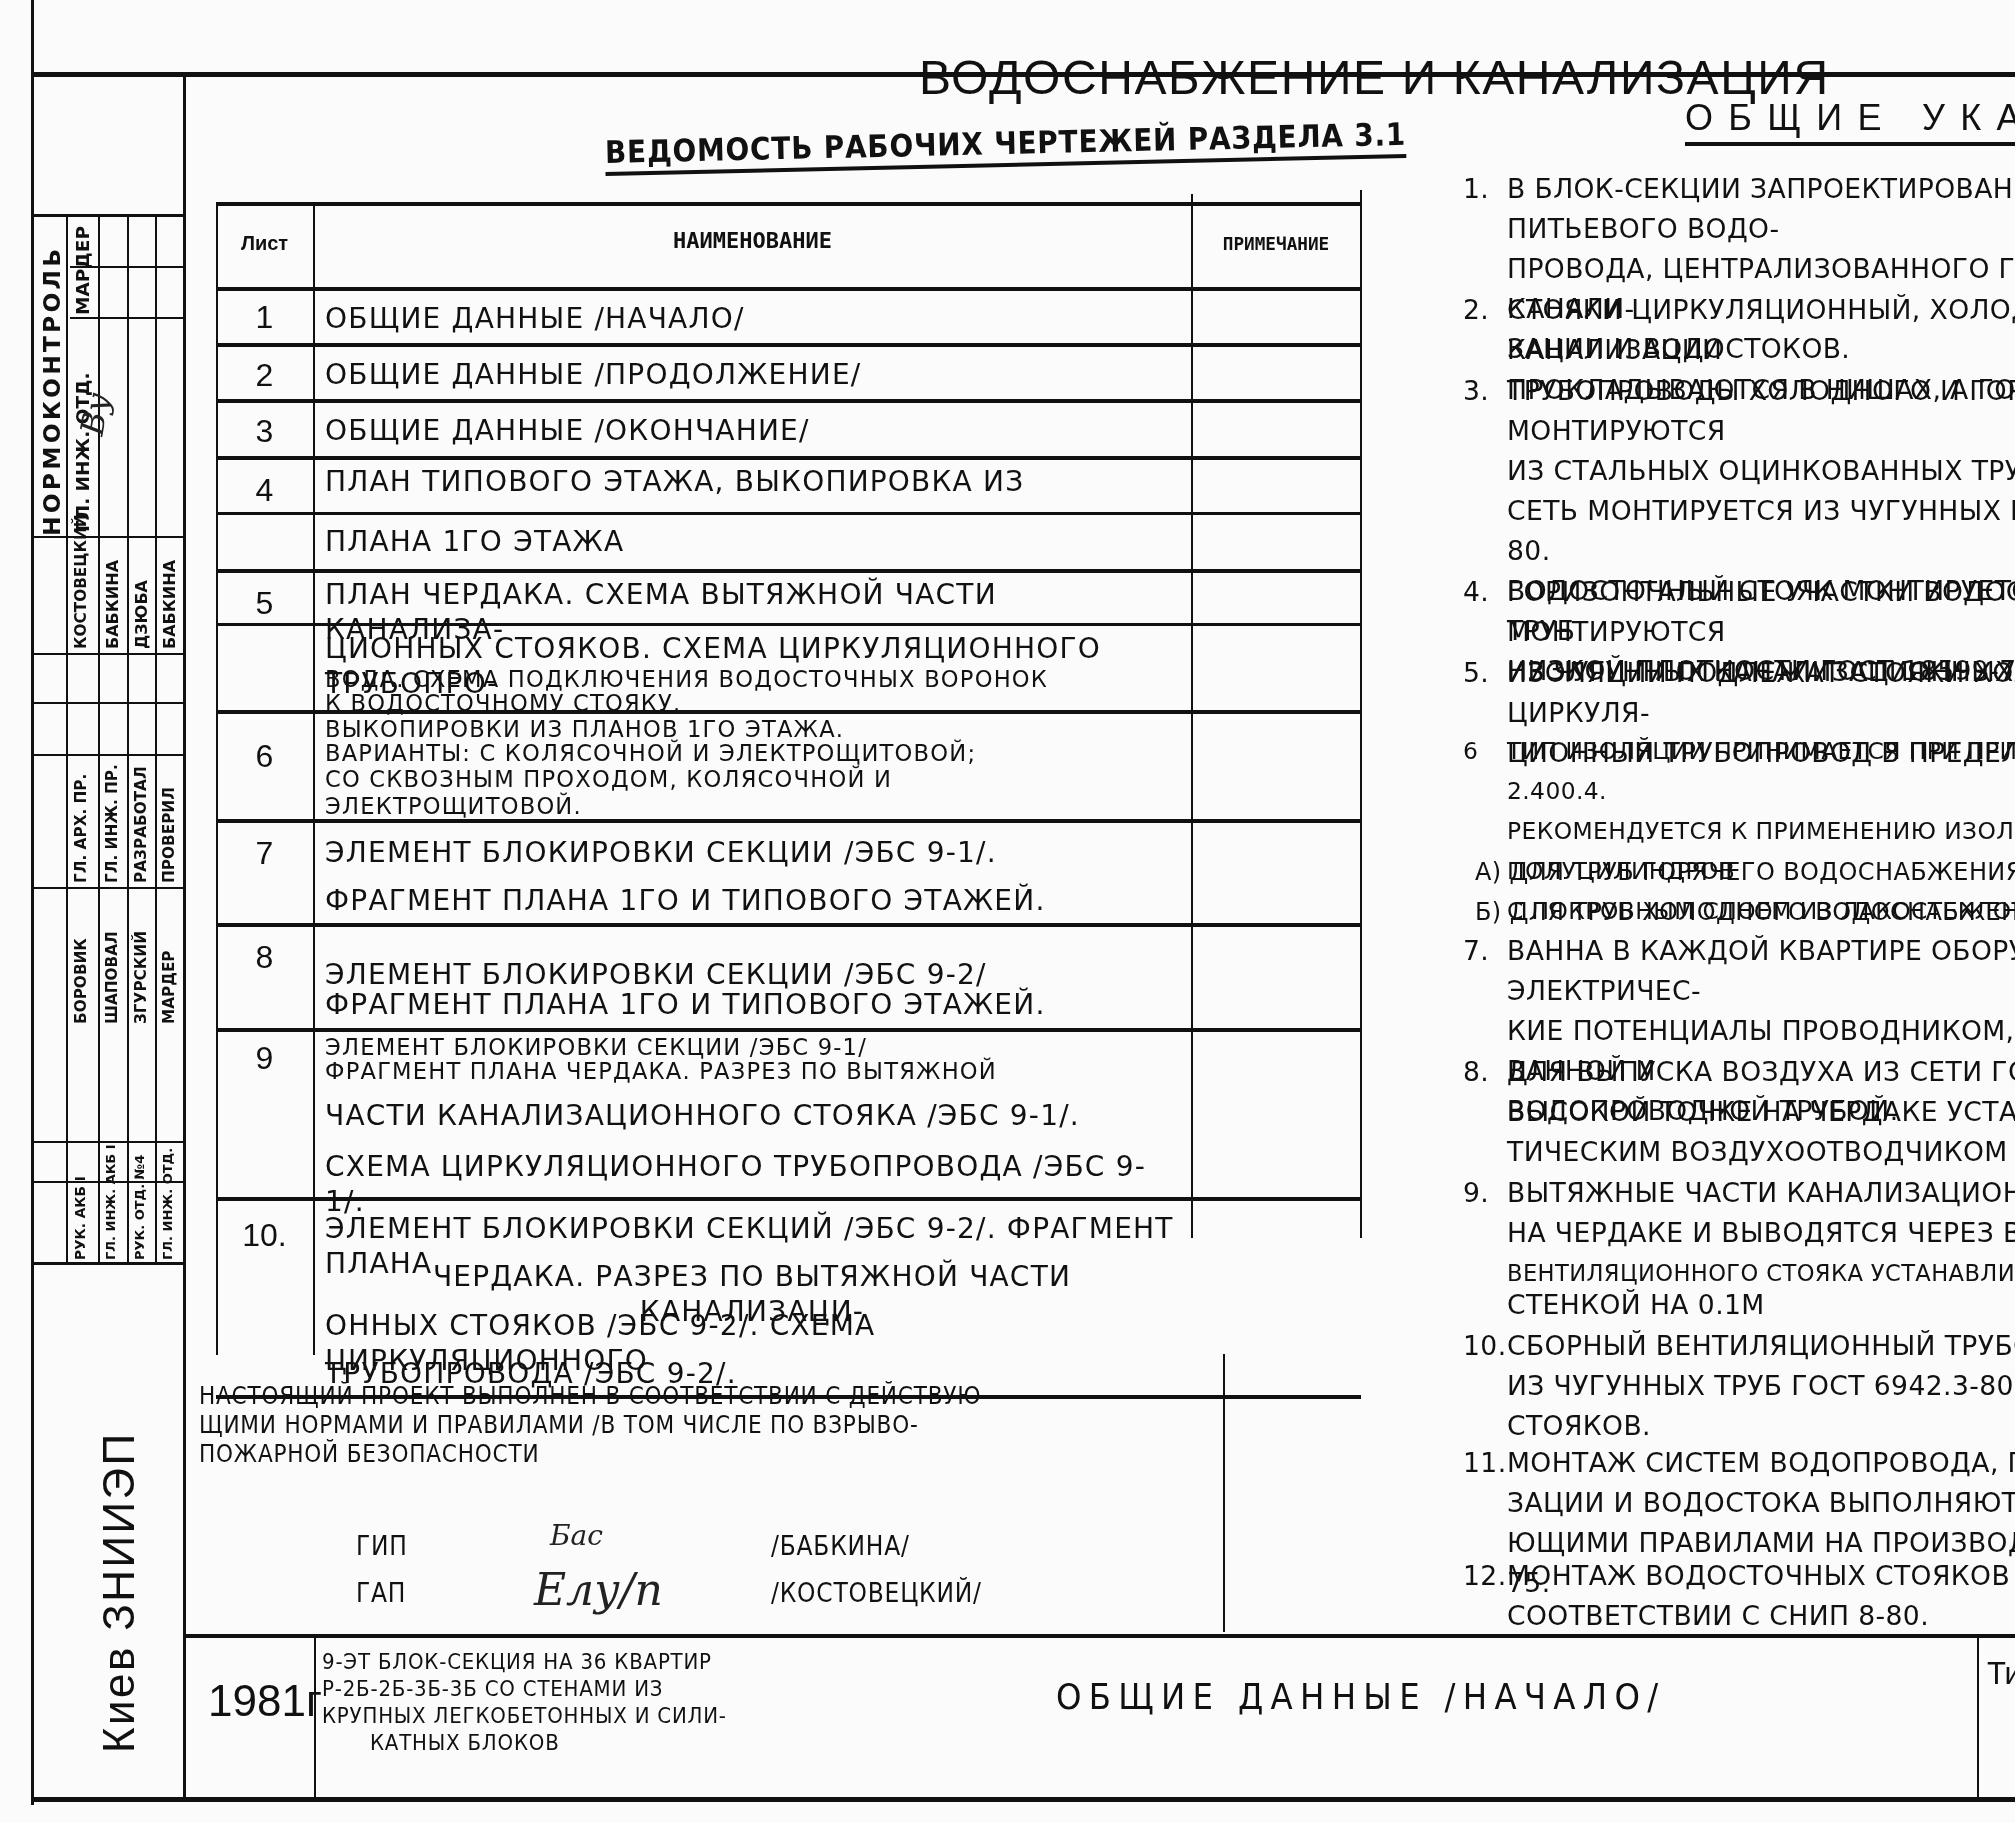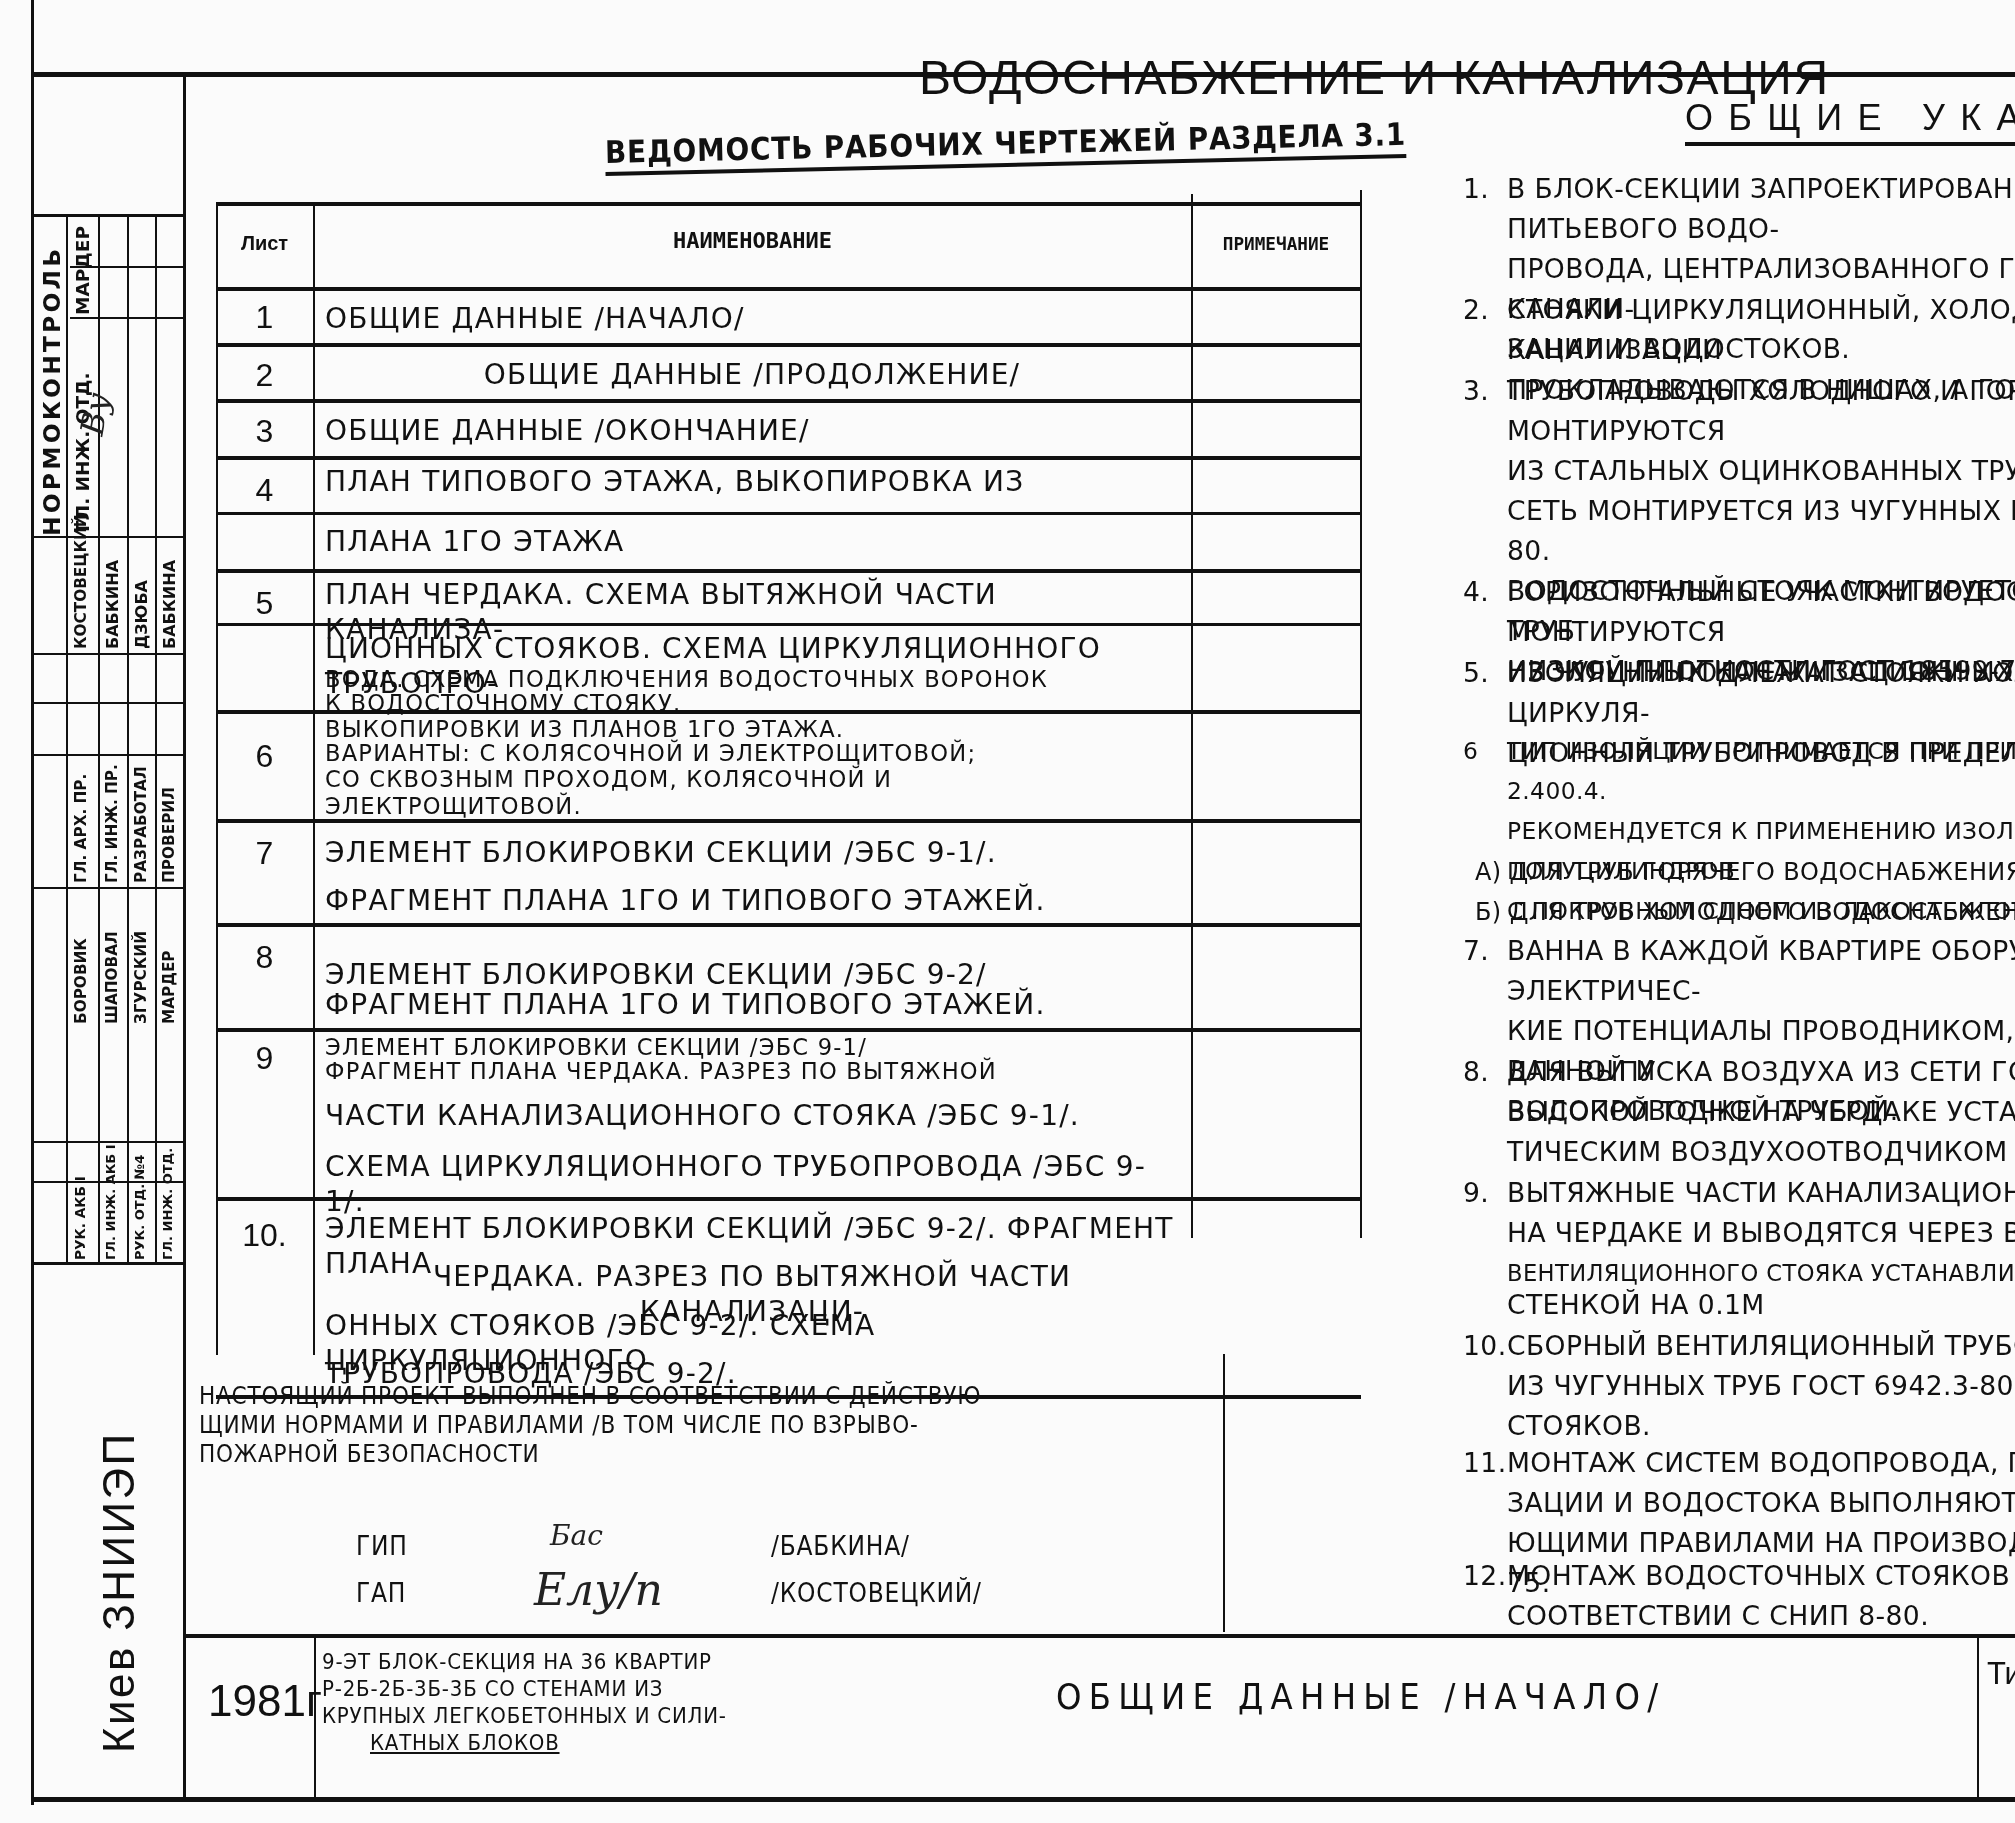--- a/index.html
+++ b/index.html
@@ -54,21 +54,21 @@
     <div class="abs tc-hdr" style="left:97px;width:879px;top:22px;text-align:center;font-size:22px;text-transform:uppercase;">Наименование</div>
     <div class="abs tc-hdr" style="left:977px;width:166px;top:28px;text-align:center;font-size:17.7px;text-transform:uppercase;">Примечание</div>
   </div>
 
   <div class="trow" style="top:85px;height:56px;">
     <div class="tc-num" style="top:8px;">1</div>
     <div class="tc-name" style="top:10px;">Общие данные   /начало/</div>
   </div>
   <div class="trow" style="top:141px;height:56px;">
     <div class="tc-num" style="top:10px;">2</div>
-    <div class="tc-name" style="top:10px;text-align:center;">Общие данные   /продолжение/</div>
+    <div class="tc-name" style="top:10px;">Общие данные   /продолжение/</div>
   </div>
   <div class="trow" style="top:197px;height:56px;">
     <div class="tc-num" style="top:10px;">3</div>
     <div class="tc-name" style="top:10px;">Общие данные   /окончание/</div>
   </div>
   <div class="trow" style="top:254px;height:113px;">
     <div class="tc-num" style="top:12px;">4</div>
     <div class="tc-name" style="top:4px;">План типового этажа, выкопировка из</div>
     <div class="line" style="left:0;top:52px;width:1145px;height:3.2px;"></div>
     <div class="tc-name" style="top:64px;">плана 1го этажа</div>
@@ -255,17 +255,17 @@
 
 <div class="line" style="left:185px;top:1634px;width:2432px;height:4px;"></div>
 <div class="line" style="left:314px;top:1634px;width:2.4px;height:165px;"></div>
 <div class="line" style="left:1977px;top:1634px;width:2.4px;height:165px;"></div>
 
 <div class="abs" style="left:208px;top:1676px;font-size:44px;font-family:'Liberation Sans',sans-serif;">1981г</div>
 <div class="abs hand" style="left:322px;top:1648px;font-size:22px;line-height:27px;">
   <div>9-эт блок-секция на 36 квартир</div>
   <div>Р-2Б-2Б-3Б-3Б со стенами из</div>
   <div>крупных легкобетонных и сили-</div>
-  <div style="padding-left:48px;text-decoration:underline;">катных блоков</div>
+  <div style="padding-left:48px;">катных блоков</div>
 </div>
 <div class="abs hand" style="left:1056px;top:1676px;font-size:36px;letter-spacing:7.3px;">Общие данные /начало/</div>
 <div class="abs" style="left:1987px;top:1656px;font-size:31px;font-family:'Liberation Sans',sans-serif;">Типовой проект</div>
 
 
 </body></html>

